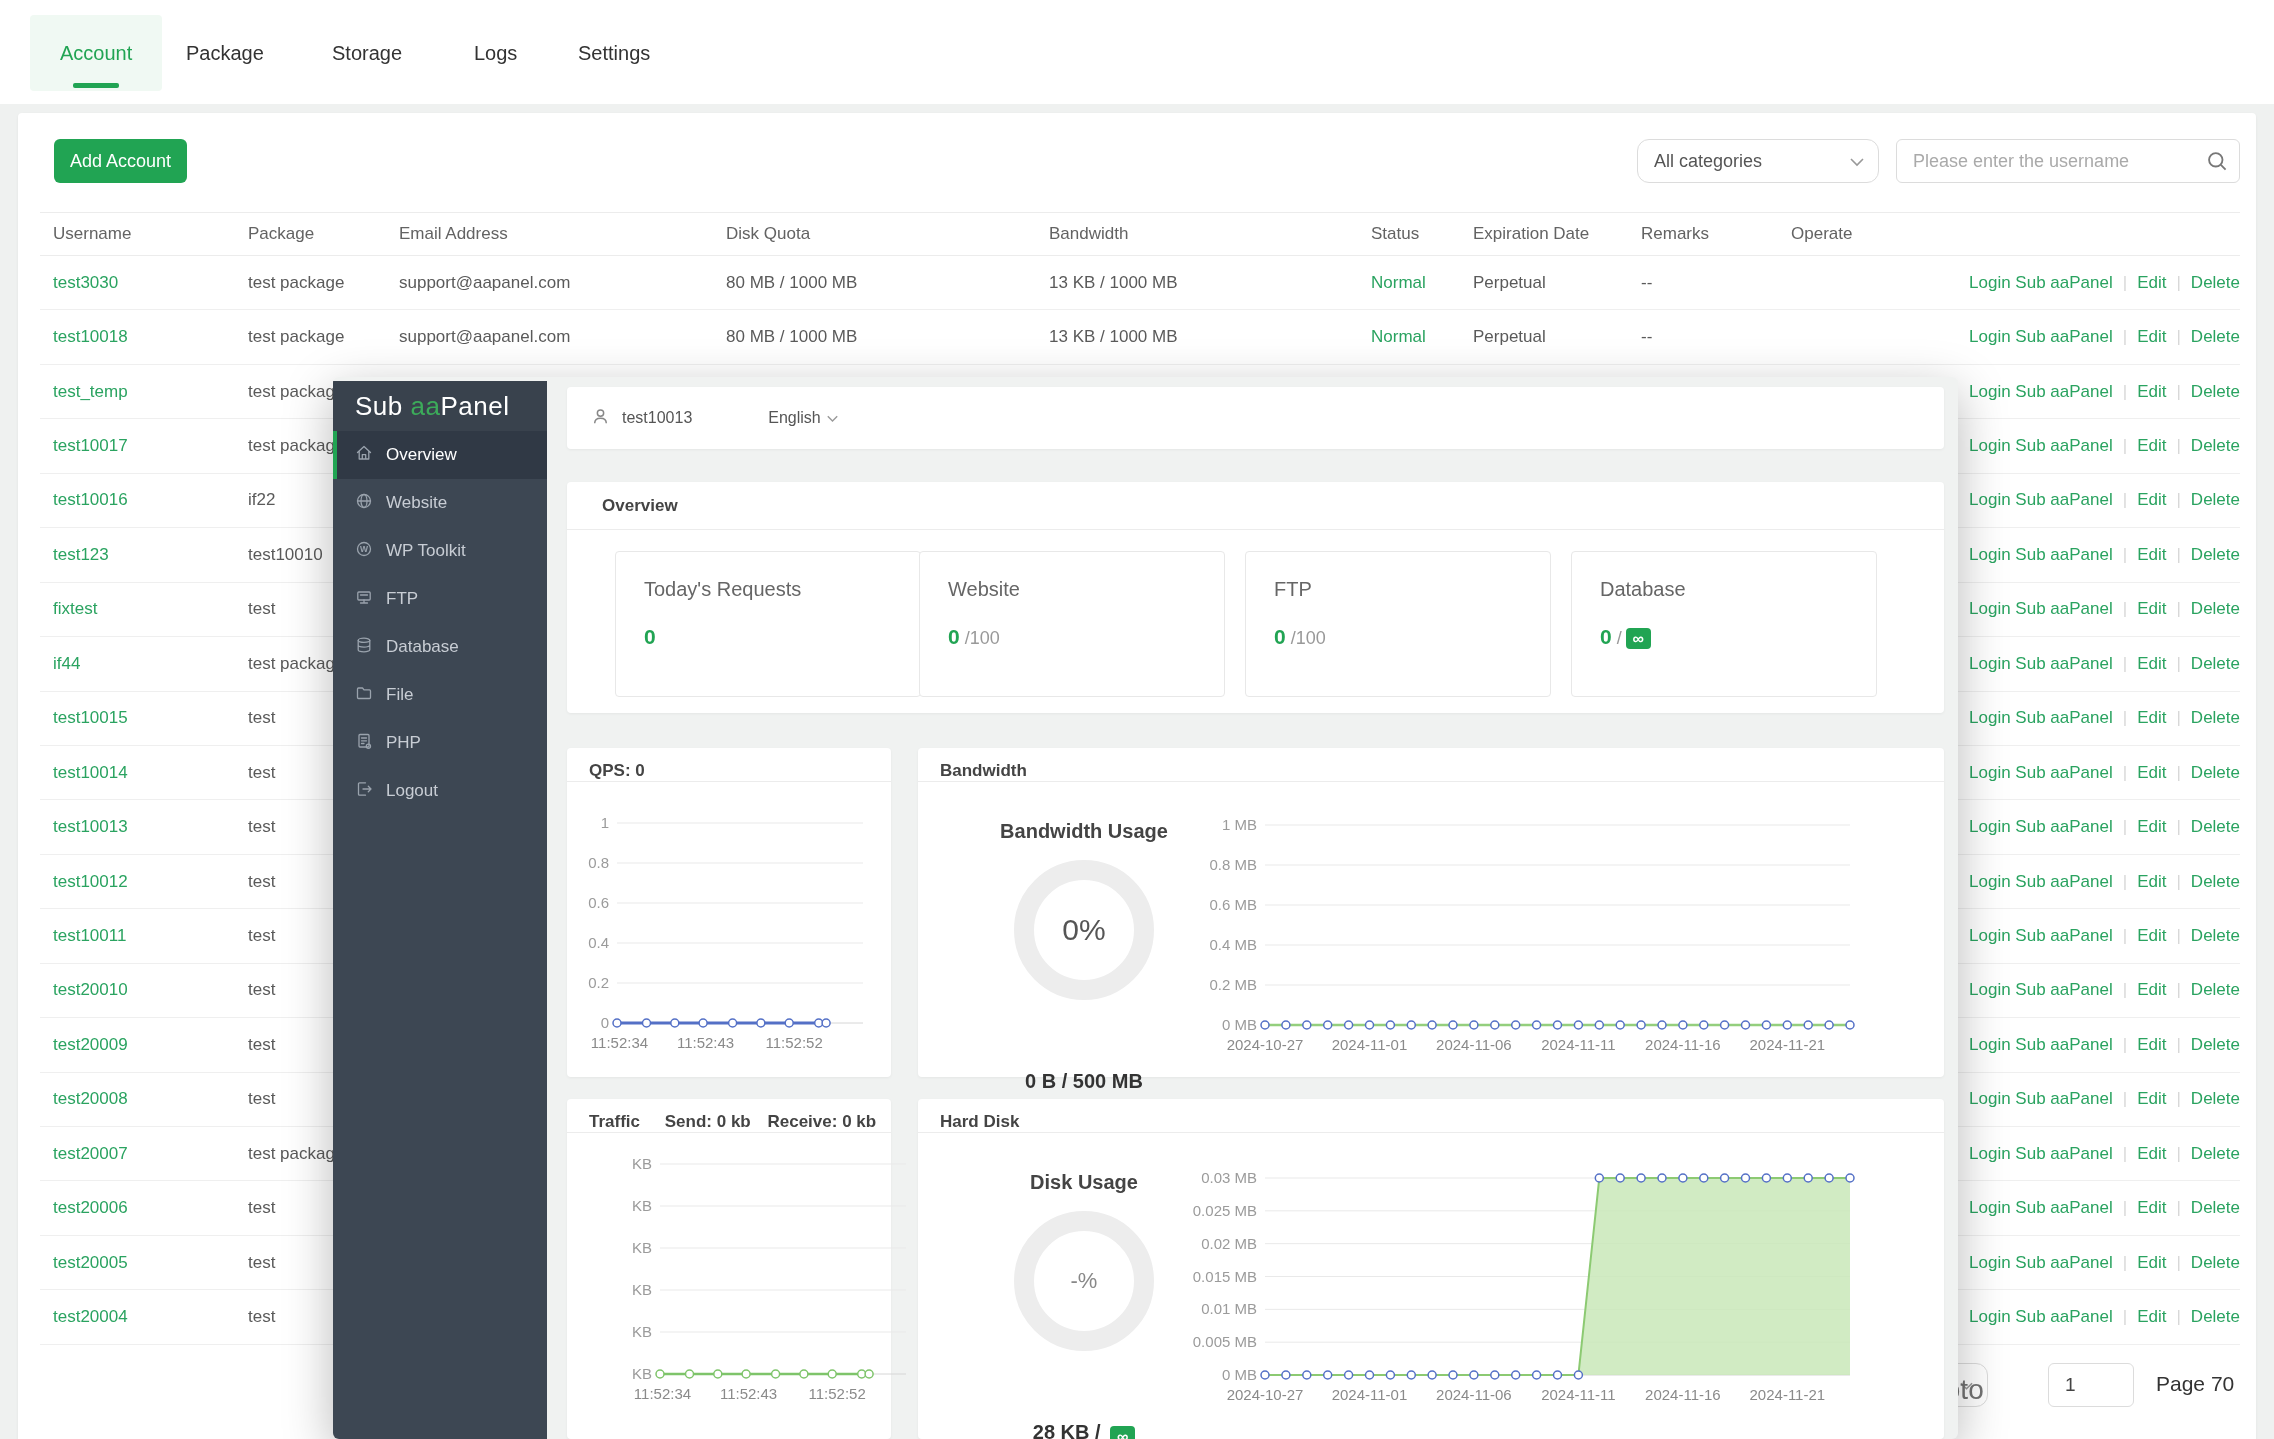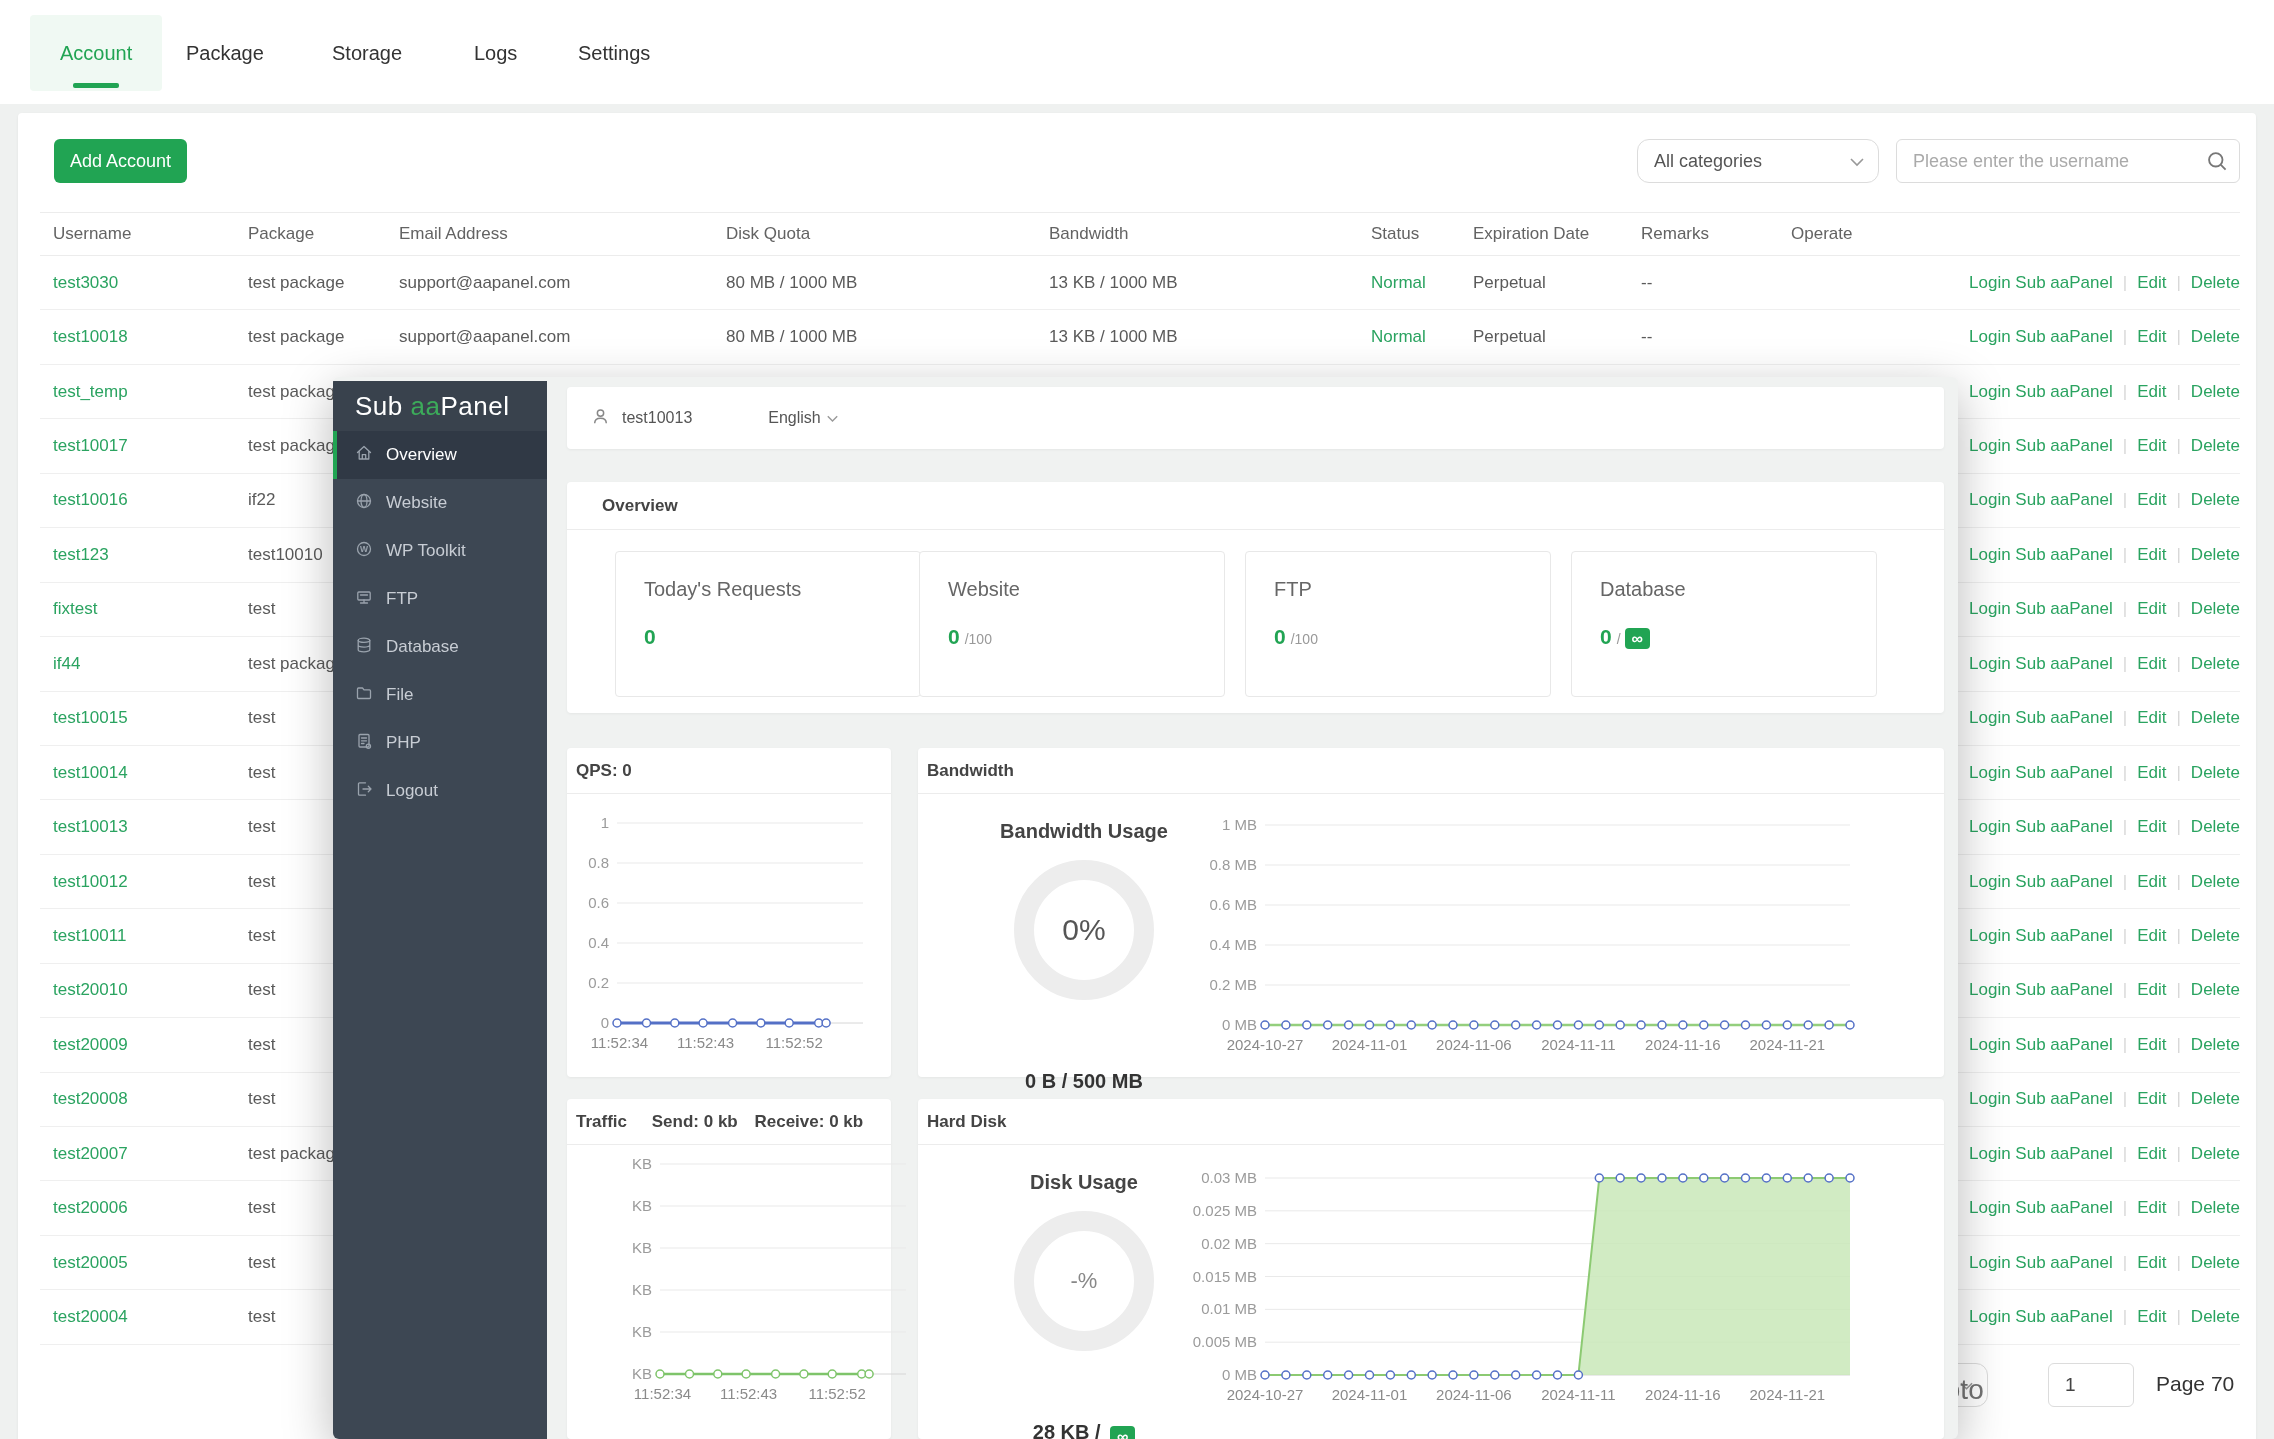--- a/index.html
+++ b/index.html
@@ -67,28 +67,28 @@
            padding-left:22px; color:#c8cdd4; font-size:17px; cursor:pointer; }
   .menu-item svg { color:#9aa3ad; flex:0 0 auto; }
   .menu-item.active { background:#303945; color:#fff; }
   .menu-item.active::before { content:""; position:absolute; left:0; top:0; width:4px; height:100%; background:#21a453; }
   .mmain { position:absolute; left:214px; top:0; right:0; bottom:0; }
   .card { position:absolute; background:#fff; border-radius:4px; box-shadow:0 1px 3px rgba(0,0,0,.05); }
   .topbar { left:20px; top:10px; width:1377px; height:62px; display:flex; align-items:center; gap:12px; padding-left:24px; }
   .topbar .uname { font-size:16px; color:#555; }
   .topbar .lang { margin-left:64px; font-size:16px; color:#555; display:flex; align-items:center; gap:6px; cursor:pointer; }
   .ov-card { left:20px; top:105px; width:1377px; height:231px; }
-  .card-title { height:46px; line-height:46px; border-bottom:1px solid #ececec;
-           padding-left:9px; font-size:17px; font-weight:bold; color:#444; }
+  .card-title { height:34px; line-height:46px; border-bottom:1px solid #ececec;
+           padding-left:22px; font-size:17px; font-weight:bold; color:#444; }
   .ov-card .card-title { height:48px; line-height:48px; padding-left:35px; }
   .stat { position:absolute; top:69px; width:306px; height:146px; border:1px solid #e8e8e8;
            border-radius:4px; background:#fff; }
   .stat .st-title { margin:26px 0 0 28px; font-size:20px; color:#666; }
   .stat .st-val { margin:24px 0 0 28px; font-size:21px; font-weight:bold; color:#21a453; display:flex; align-items:baseline; }
-  .stat .st-suffix { font-size:14px; color:#999; font-weight:normal; margin-left:5px; }
+  .stat .st-suffix { font-size:18px; color:#999; font-weight:normal; margin-left:5px; }
   .inf-badge { display:inline-block; width:25px; height:21px; background:#21a453; color:#fff;
            border-radius:4px; font-size:16px; line-height:21px; text-align:center; font-weight:bold;
            vertical-align:-3px; margin-left:4px; }
   .qps-card { left:20px; top:371px; width:324px; height:329px; }
   .bw-card  { left:371px; top:371px; width:1026px; height:329px; }
   .tr-card  { left:20px; top:722px; width:324px; height:340px; }
   .hd-card  { left:371px; top:722px; width:1026px; height:340px; }
   .chart-box { position:absolute; }
   .gauge-box { position:absolute; left:16px; top:46px; width:300px; height:283px; }
   .gauge-title { margin-top:26px; text-align:center; font-size:20px; font-weight:bold; color:#444; }

